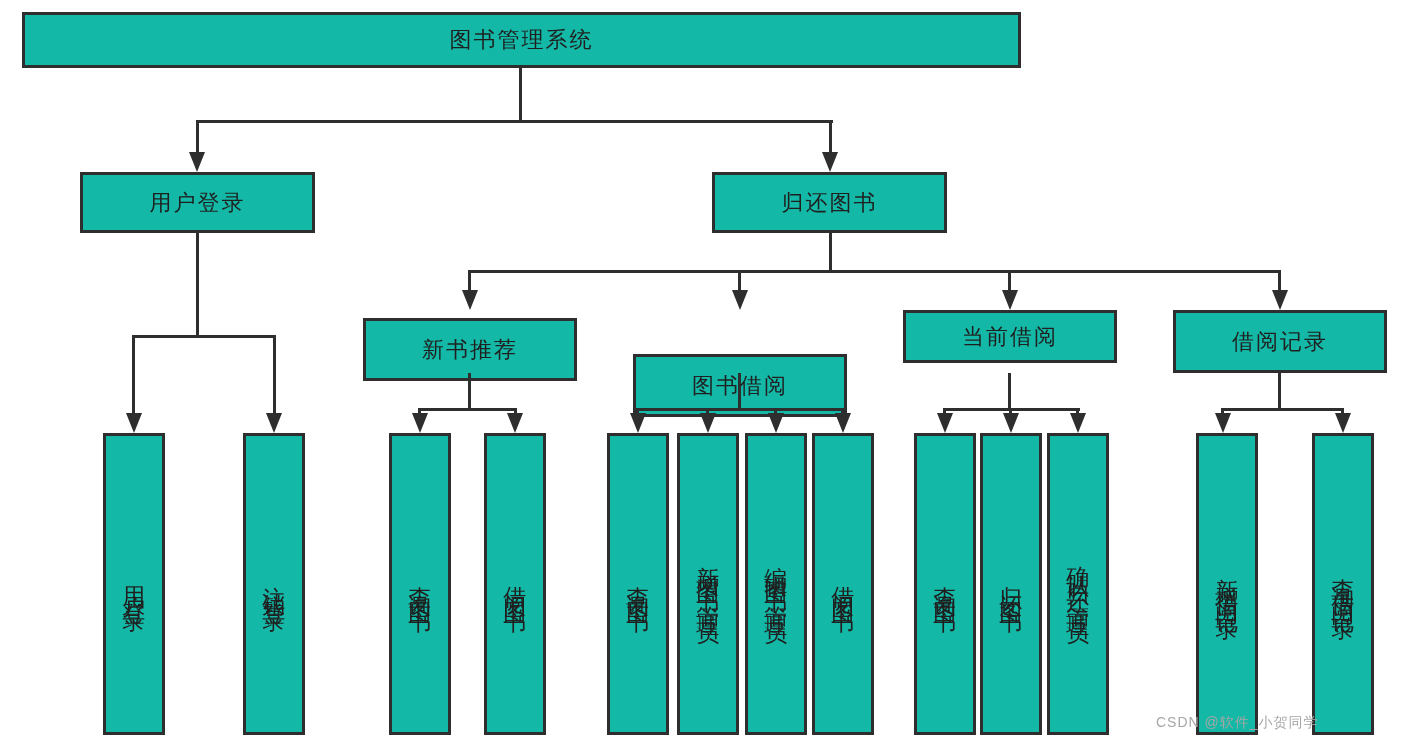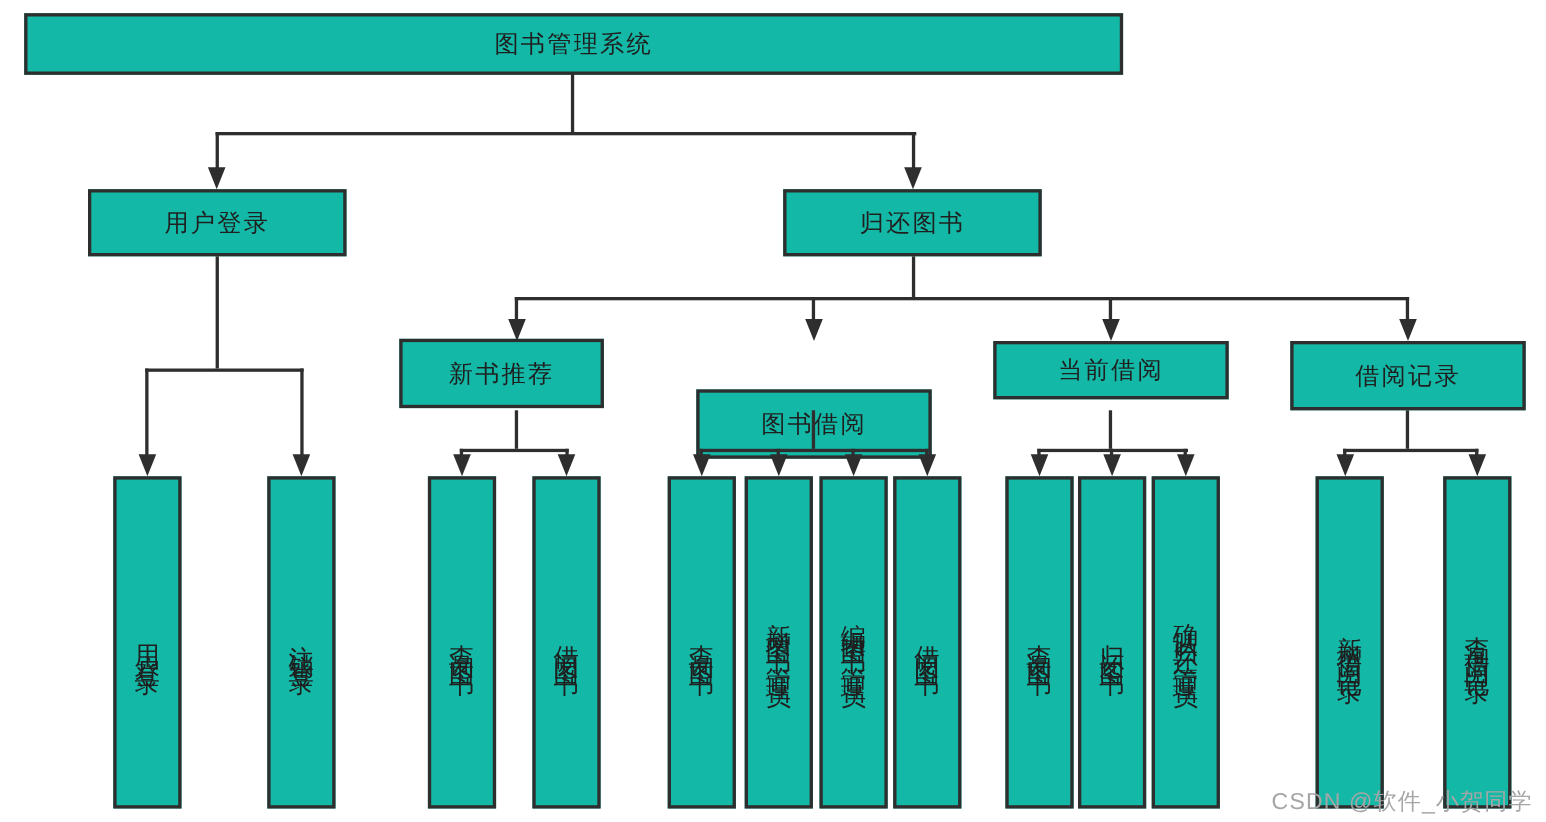--- a/index.html
+++ b/index.html
@@ -22,42 +22,42 @@
   .vline, .hline { position:absolute; background:var(--line,#2e2e2e); }
   .vline { width:3px; }
   .hline { height:3px; }
   .arrow {
     position:absolute; width:0; height:0;
     border-left:8px solid transparent; border-right:8px solid transparent;
     border-top:20px solid var(--line,#2e2e2e);
   }
   .watermark {
     position:absolute; left:1156px; top:714px;
-    font-size:21px; color:var(--wm,#a6a6a6); letter-spacing:1px;
+    font-size:14px; color:var(--wm,#a6a6a6); letter-spacing:1px;
     white-space:nowrap;
   }
 </style>
 </head>
 <body>
 
 <div class="canvas">
 
   <div class="box" style="left:22px; top:12px; width:999px; height:56px;">
     <span class="lbl">图书管理系统</span>
   </div>
 
   <div class="box" style="left:80px; top:172px; width:235px; height:61px;">
     <span class="lbl">用户登录</span>
   </div>
 
   <div class="box" style="left:712px; top:172px; width:235px; height:61px;">
     <span class="lbl">归还图书</span>
   </div>
 
-  <div class="box" style="left:363px; top:308px; width:186px; height:63px;">
+  <div class="box" style="left:363px; top:318px; width:214px; height:63px;">
     <span class="lbl">新书推荐</span>
   </div>
 
   <div class="box" style="left:633px; top:310px; width:214px; height:63px;margin-top:44px;">
     <span class="lbl">图书借阅</span>
   </div>
 
   <div class="box" style="left:903px; top:310px; width:214px; height:53px;">
     <span class="lbl">当前借阅</span>
   </div>

